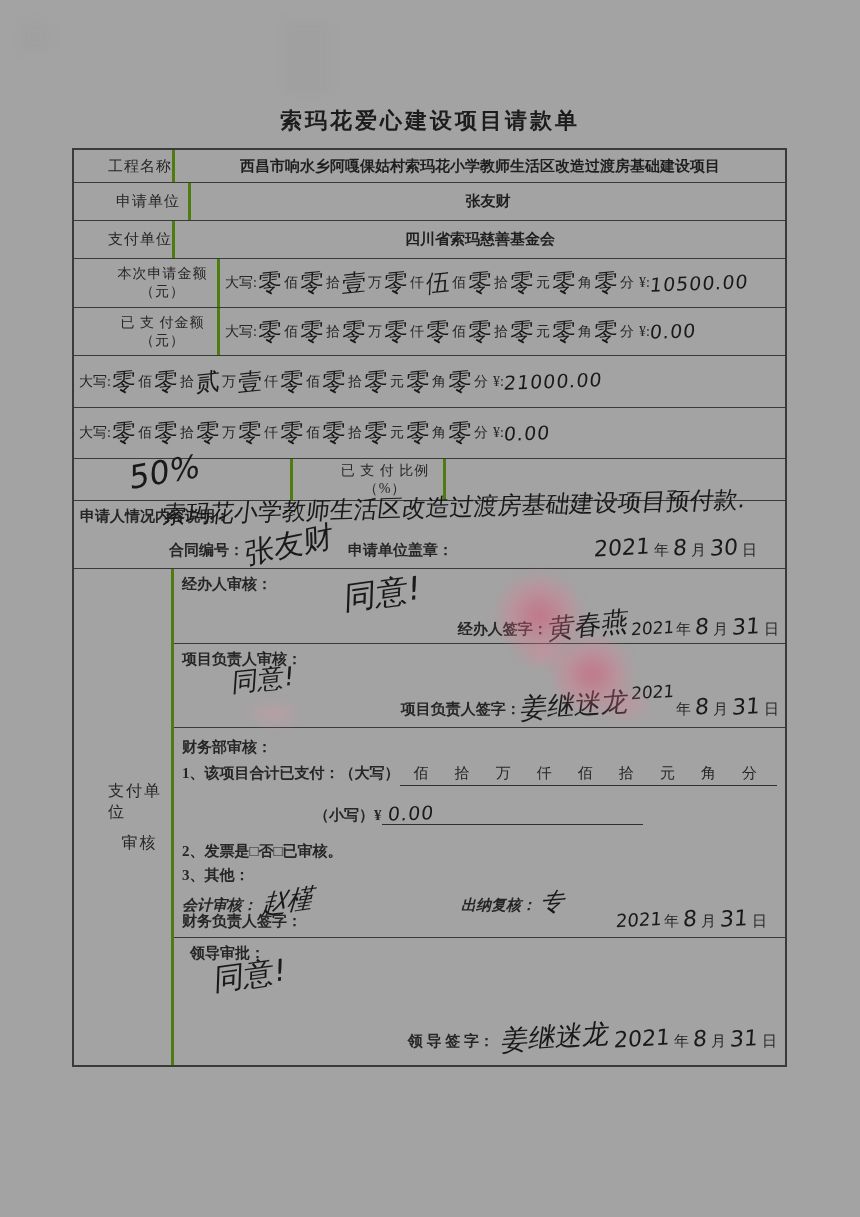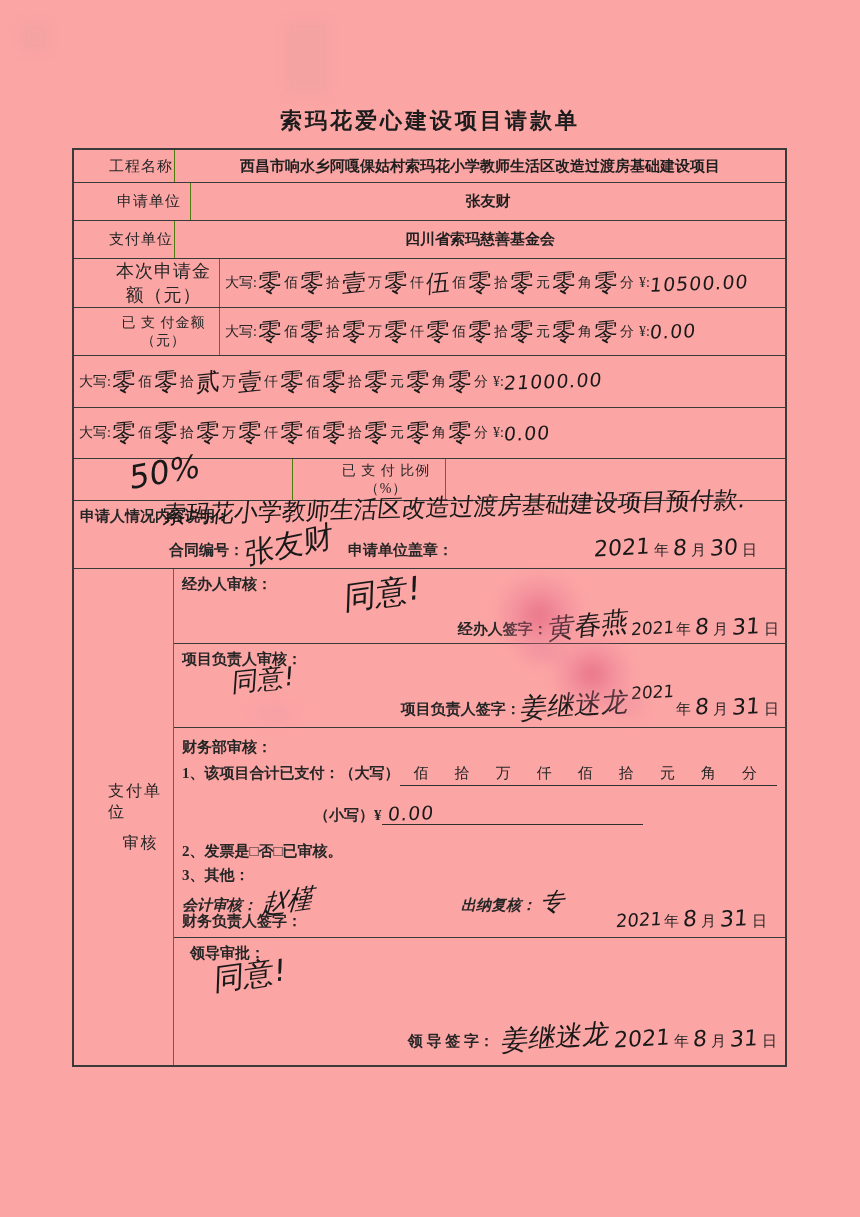--- a/index.html
+++ b/index.html
@@ -1,27 +1,27 @@
 <!DOCTYPE html>
 <html><head>
 <meta charset="utf-8">
 <style>
   html,body{margin:0;padding:0;background:#ffffff;}
-  .sheet{position:relative;width:860px;height:1217px;background:#fca5a5;overflow:hidden;
+  .sheet{position:relative;width:860px;height:1217px;background:#a3a3a3;overflow:hidden;
          font-family:"Liberation Serif","DejaVu Serif",serif;color:#262626;}
   .smudge{position:absolute;background:rgba(120,120,130,0.05);filter:blur(6px);}
   .title{position:absolute;top:106px;left:0;width:100%;text-align:center;
          font-family:"Liberation Sans","DejaVu Sans",sans-serif;
          font-size:22px;font-weight:bold;letter-spacing:3px;color:#1c1c1c;}
   .form{position:absolute;left:72px;top:148px;width:715px;height:919px;
         border:2px solid #3a3a3a;box-sizing:border-box;display:flex;flex-direction:column;}
   .row{display:flex;border-bottom:1px solid #3a3a3a;box-sizing:border-box;position:relative;flex:0 0 auto;}
   .row.last{border-bottom:none;flex:1 1 auto;}
   .cell{box-sizing:border-box;position:relative;}
-  .br{border-right:1px solid #4d7c0f;padding-left:34px;}
+  .br{border-right:3px solid #4d7c0f;padding-left:34px;}
   .lab{display:flex;align-items:center;justify-content:center;font-size:15px;letter-spacing:1px;text-align:center;}
   .val{display:flex;align-items:center;justify-content:center;flex:1;
        font-family:"Liberation Sans","DejaVu Sans",sans-serif;font-weight:bold;font-size:15px;color:#1f1f1f;}
   .plab{font-size:15px;color:#262626;white-space:nowrap;}
   .plab.b{font-weight:bold;}
   
   .hw{font-family:"DejaVu Sans","Liberation Sans",sans-serif;color:#191919;display:inline-block;
       transform:rotate(-3deg) skewX(-7deg);line-height:1;white-space:nowrap;}
   .hw.dig{font-size:24px;margin:0 1px;transform:rotate(-6deg) skewX(-9deg);}
   .hw.num{font-size:19px;letter-spacing:1px;transform:rotate(-2deg) skewX(-8deg);}
@@ -68,21 +68,21 @@
       <div class="cell br lab" style="width:117px;">申请单位</div>
       <div class="cell val">张友财</div>
     </div>
 
     <div class="row" style="height:38px;">
       <div class="cell br lab" style="width:101px;">支付单位</div>
       <div class="cell val">四川省索玛慈善基金会</div>
     </div>
 
     <div class="row" style="height:49px;">
-      <div class="cell br lab" style="width:146px;font-size:18px;font-family:Liberation Mono, monospace;">本次申请金额（元）</div>
+      <div class="cell br lab" style="width:146px;font-size:14px;font-family:Liberation Mono, monospace;">本次申请金额（元）</div>
       <div class="cell daxie">
         <span class="pf">大写:</span>
         <span style="display:inline-flex;align-items:center;">
             <span class="hw dig">零</span>
             <span class="unit">佰</span>
             <span class="hw dig">零</span>
             <span class="unit">拾</span>
             <span class="hw dig">壹</span>
             <span class="unit">万</span>
             <span class="hw dig">零</span>

